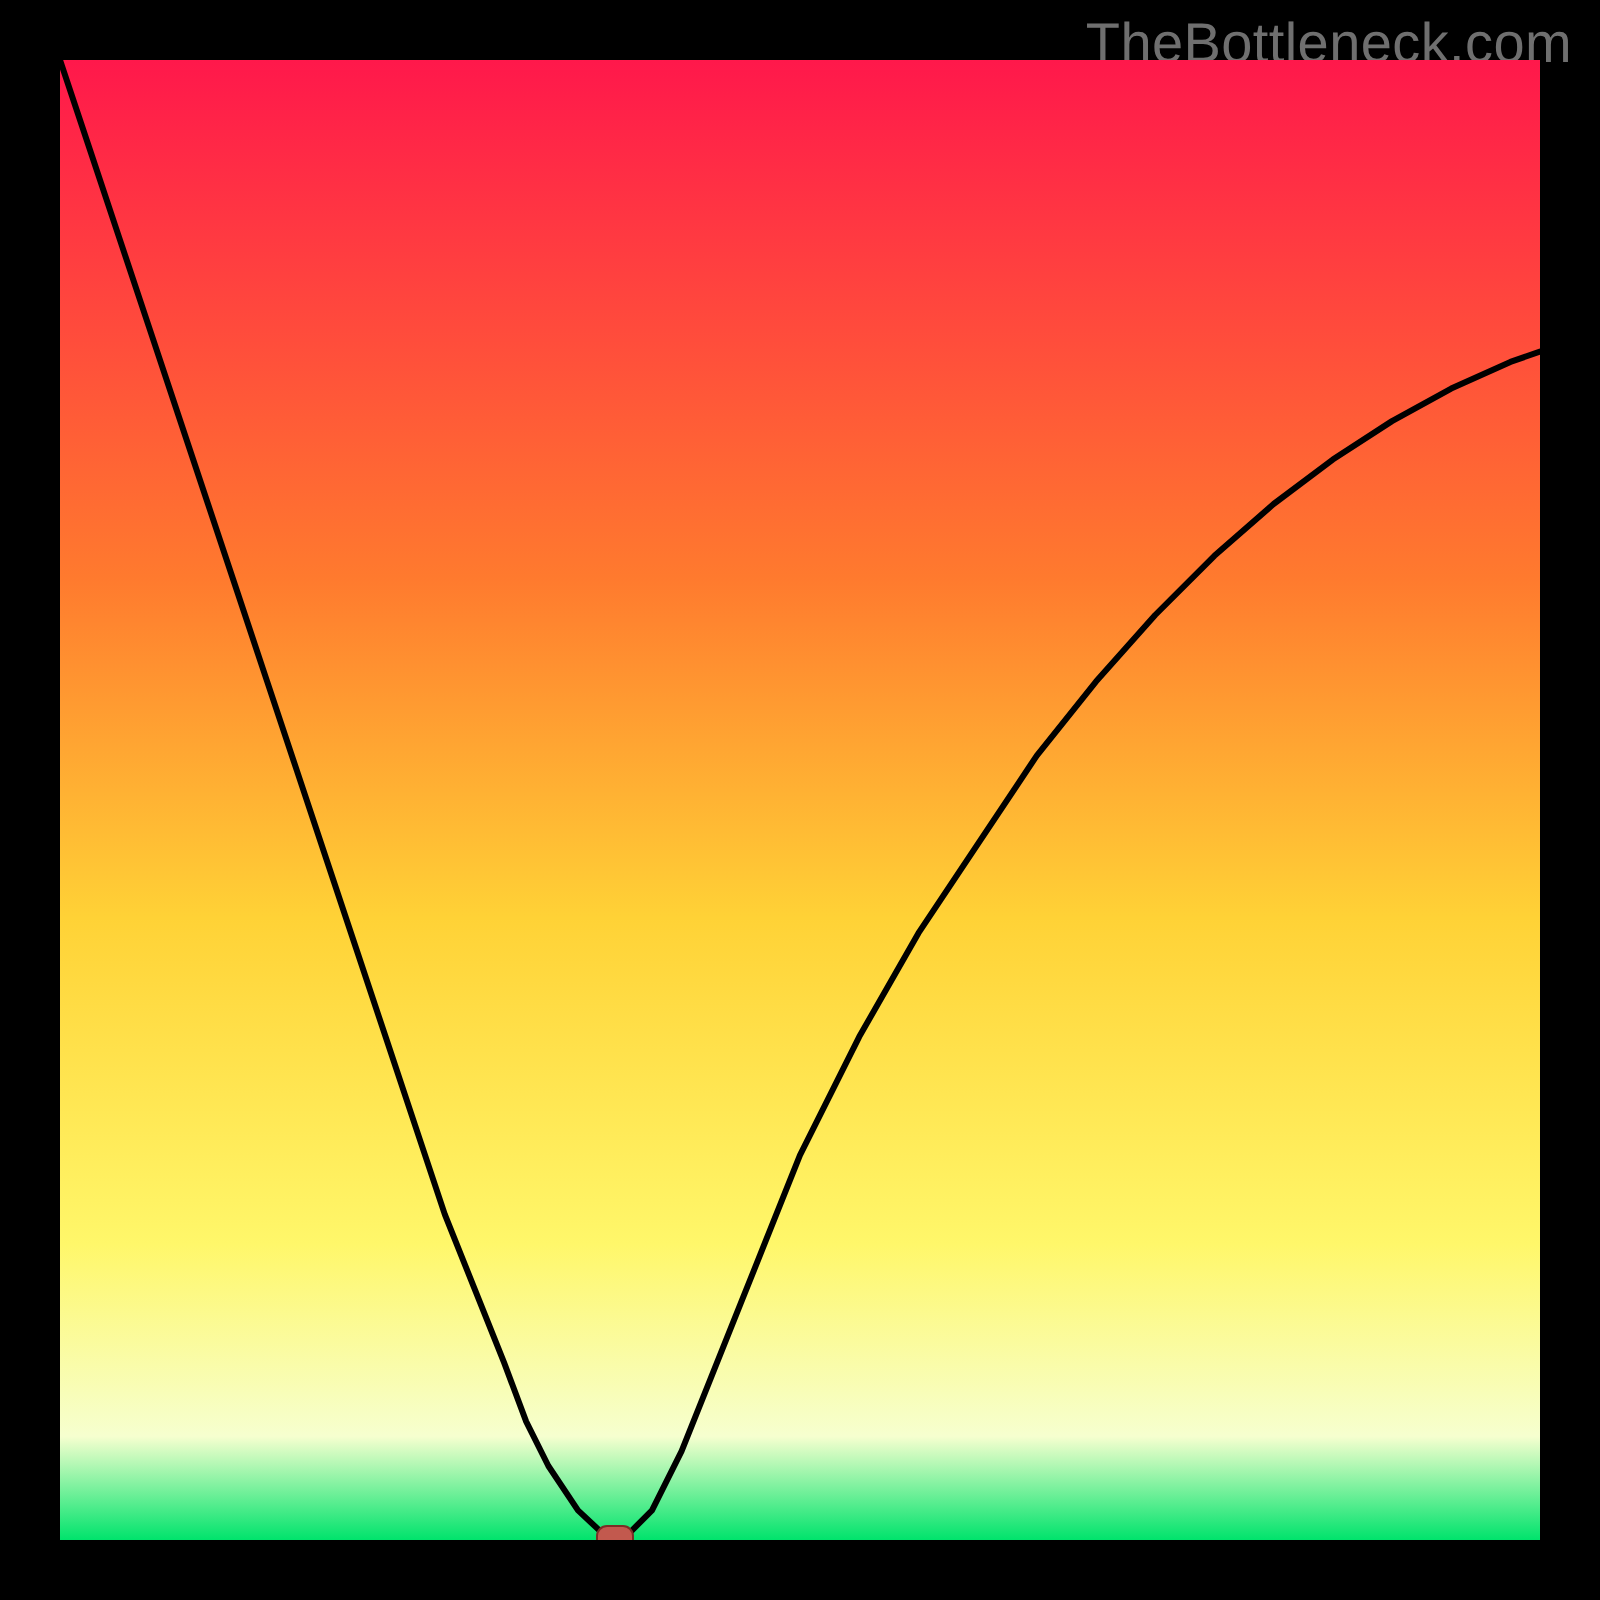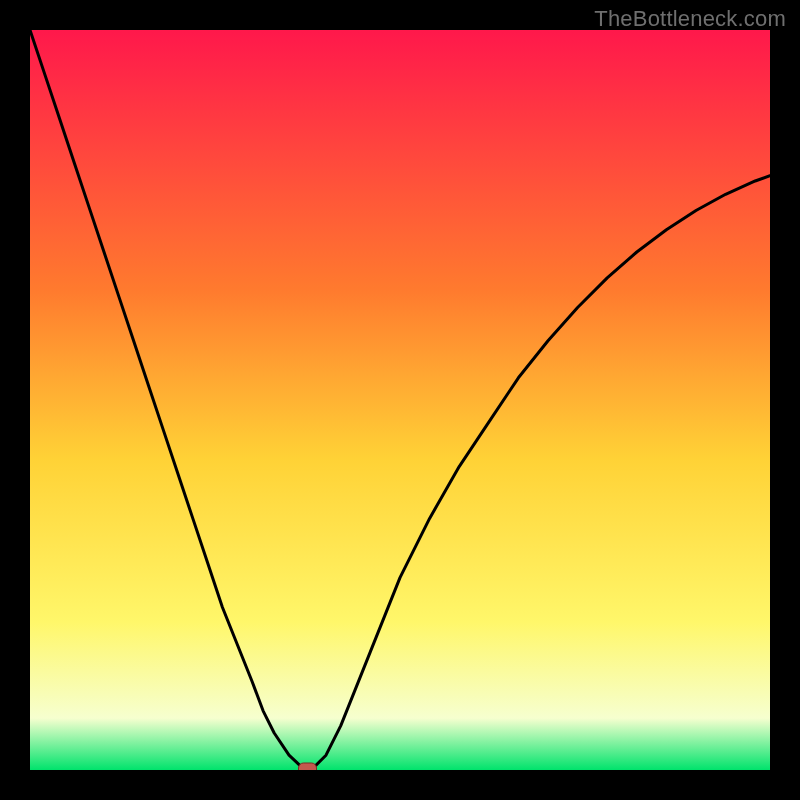--- a/index.html
+++ b/index.html
@@ -29,21 +29,21 @@
   .plot-area {
     width: 740px;
     height: 740px;
     display: block;
   }
   .watermark {
     position: absolute;
     top: 6px;
     right: 14px;
     color: #6f6f6f;
-    font-size: 22px;
+    font-size: 28px;
     font-weight: 500;
     letter-spacing: 0.2px;
     user-select: none;
   }
 </style>
 </head>
 <body>
 
 <div class="frame">
 

